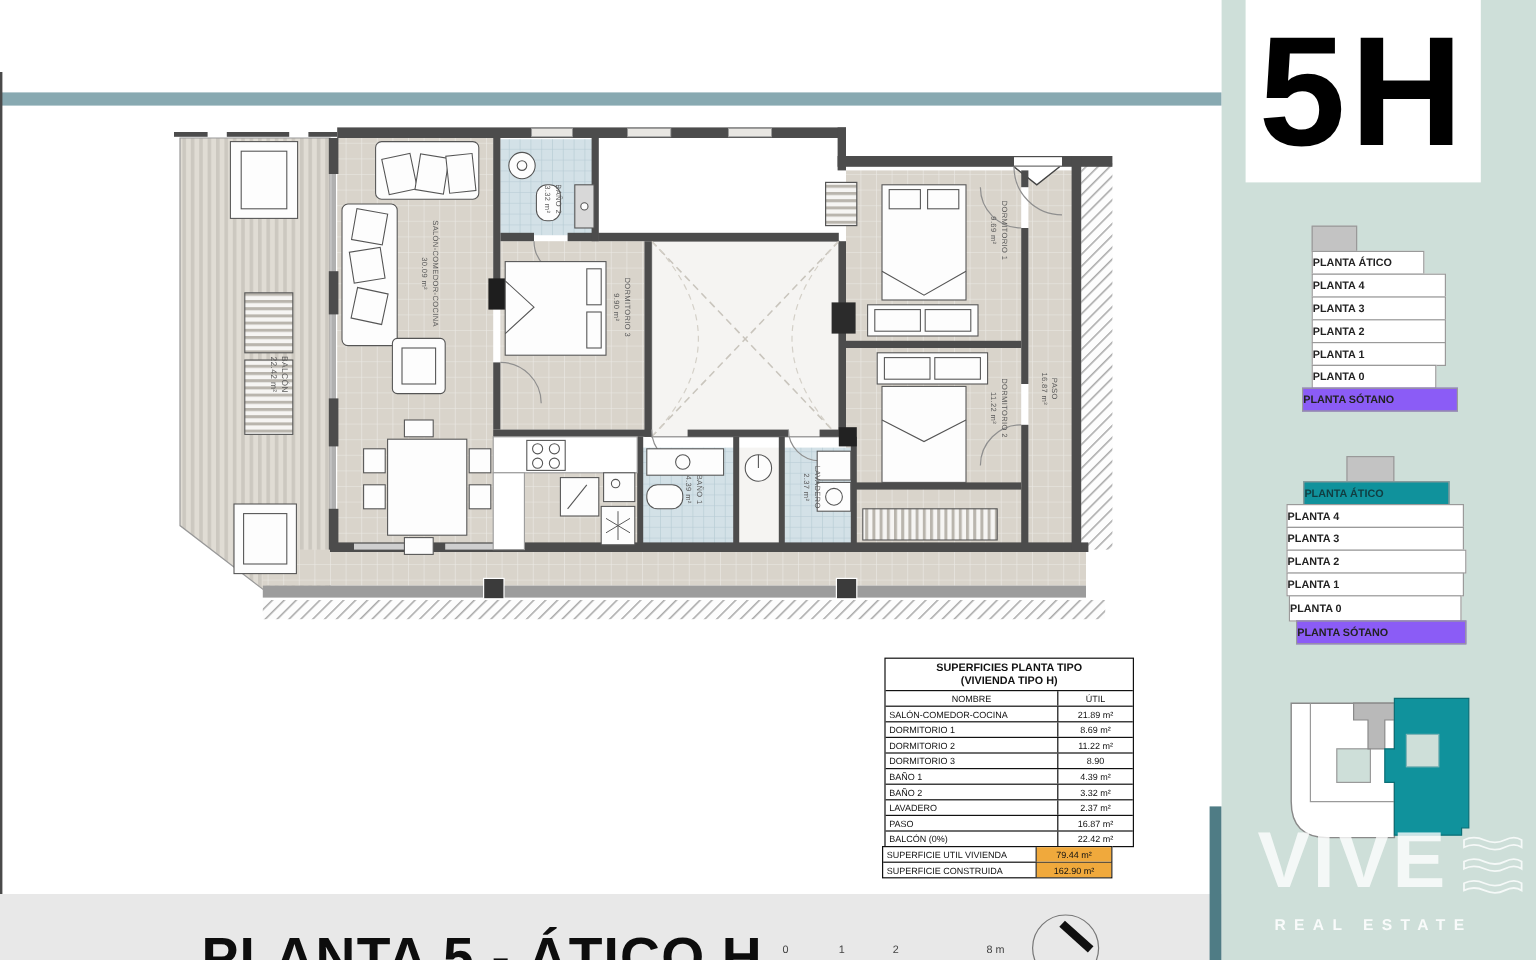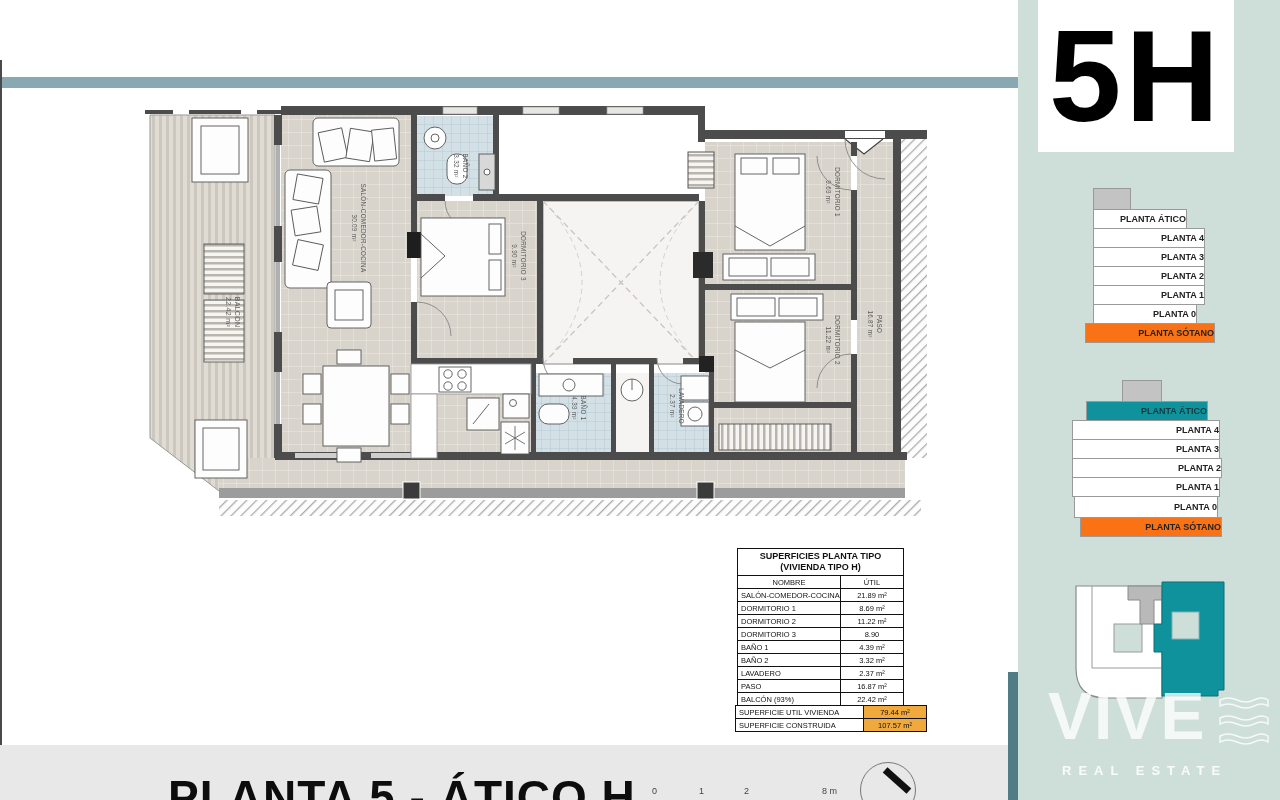--- a/index.html
+++ b/index.html
@@ -19,30 +19,30 @@
               transform:rotate(42deg)}
   .darkstrip{position:absolute;left:1008px;top:672px;width:10px;height:128px;background:#4f7c85}
   
   .sidebar{position:absolute;left:1018px;top:0;width:262px;height:800px;background:#cedfd9}
   .badge{position:absolute;left:20px;top:0;width:196px;height:152px;background:#fff;
          display:flex;align-items:center;justify-content:center;font-size:130px;font-weight:bold;
          color:#000;letter-spacing:4px}
   .stack{position:absolute}
   .cap{background:#c3c3c3;border:1px solid #999;box-sizing:border-box}
   .fl{height:20px;line-height:18px;background:#fff;border:1px solid #9a9a9a;margin-top:-1px;
-      text-align:right;font-size:9px;font-weight:bold;color:#222;box-sizing:border-box}
-  .fl.gray{background:#f97316}
+      text-align:left;font-size:9px;font-weight:bold;color:#222;box-sizing:border-box}
+  .fl.gray{background:#8b5cf6}
   .fl.teal{background:#10929c;color:#113d41}
   .wm-brand{position:absolute;left:1048px;top:678px;font-size:66px;font-weight:bold;
             color:rgba(255,255,255,.78);letter-spacing:2px}
   .wm-waves{position:absolute;left:1218px;top:694px}
   .wm-tag{position:absolute;left:1062px;top:763px;font-size:13px;letter-spacing:7px;
           color:rgba(255,255,255,.88);font-weight:bold}
   
-  .stable{position:absolute;left:737px;top:548px;width:167px;border:1px solid #111;background:#fff;
+  .stable{position:absolute;left:737px;top:548px;width:208px;border:1px solid #111;background:#fff;
           font-size:7.5px;color:#111;box-sizing:border-box}
   .t-title{font-weight:bold;text-align:center;font-size:9px;line-height:11px;padding:2px 0;
            border-bottom:1px solid #111}
   .t-row{display:flex;border-bottom:1px solid #111;align-items:flex-end}
   .t-row:last-child{border-bottom:none}
   .c1{flex:1;padding:1.5px 3px;border-right:1px solid #111;white-space:nowrap;overflow:hidden}
   .c2{width:58px;text-align:center;padding:1.5px 2px}
   .t-head .c1,.t-head .c2{text-align:center;font-size:7.5px}
   .totals{position:absolute;left:735px;top:705px;width:192px;border:1px solid #111;background:#fff;
           font-size:7.5px;color:#111;box-sizing:border-box}
@@ -315,32 +315,32 @@
       </div>
     <div class="t-row">
         <span class="c1">LAVADERO</span>
         <span class="c2">2.37 m²</span>
       </div>
     <div class="t-row">
         <span class="c1">PASO</span>
         <span class="c2">16.87 m²</span>
       </div>
     <div class="t-row">
-        <span class="c1">BALCÓN (93%)</span>
+        <span class="c1">BALCÓN (0%)</span>
         <span class="c2">22.42 m²</span>
       </div>
   </div>
   <div class="totals">
     <div class="t-row">
         <span class="c1">SUPERFICIE UTIL VIVIENDA</span>
         <span class="c2 hl">79.44 m²</span>
       </div>
     <div class="t-row">
         <span class="c1">SUPERFICIE CONSTRUIDA</span>
-        <span class="c2 hl">107.57 m²</span>
+        <span class="c2 hl">162.90 m²</span>
       </div>
   </div>
 
   <div class="footer"></div>
   <div class="sheet-title">PLANTA 5 - ÁTICO H</div>
   <span class="tick" style="left:652px">0</span>
   <span class="tick" style="left:699px">1</span>
   <span class="tick" style="left:744px">2</span>
   <span class="tick" style="left:822px">8 m</span>
   <div class="north">

